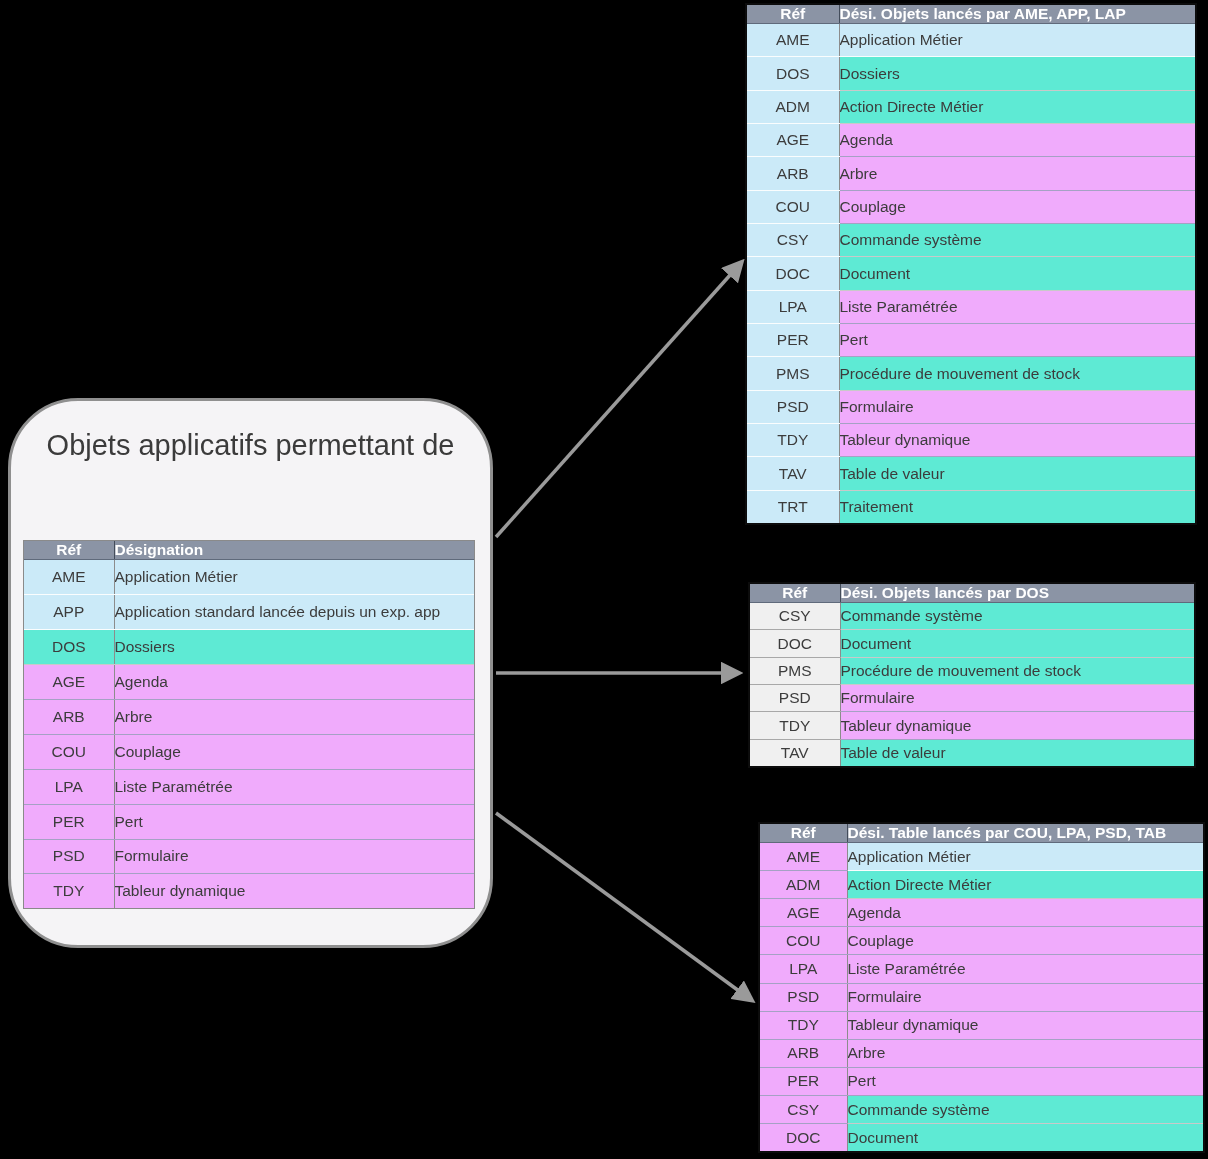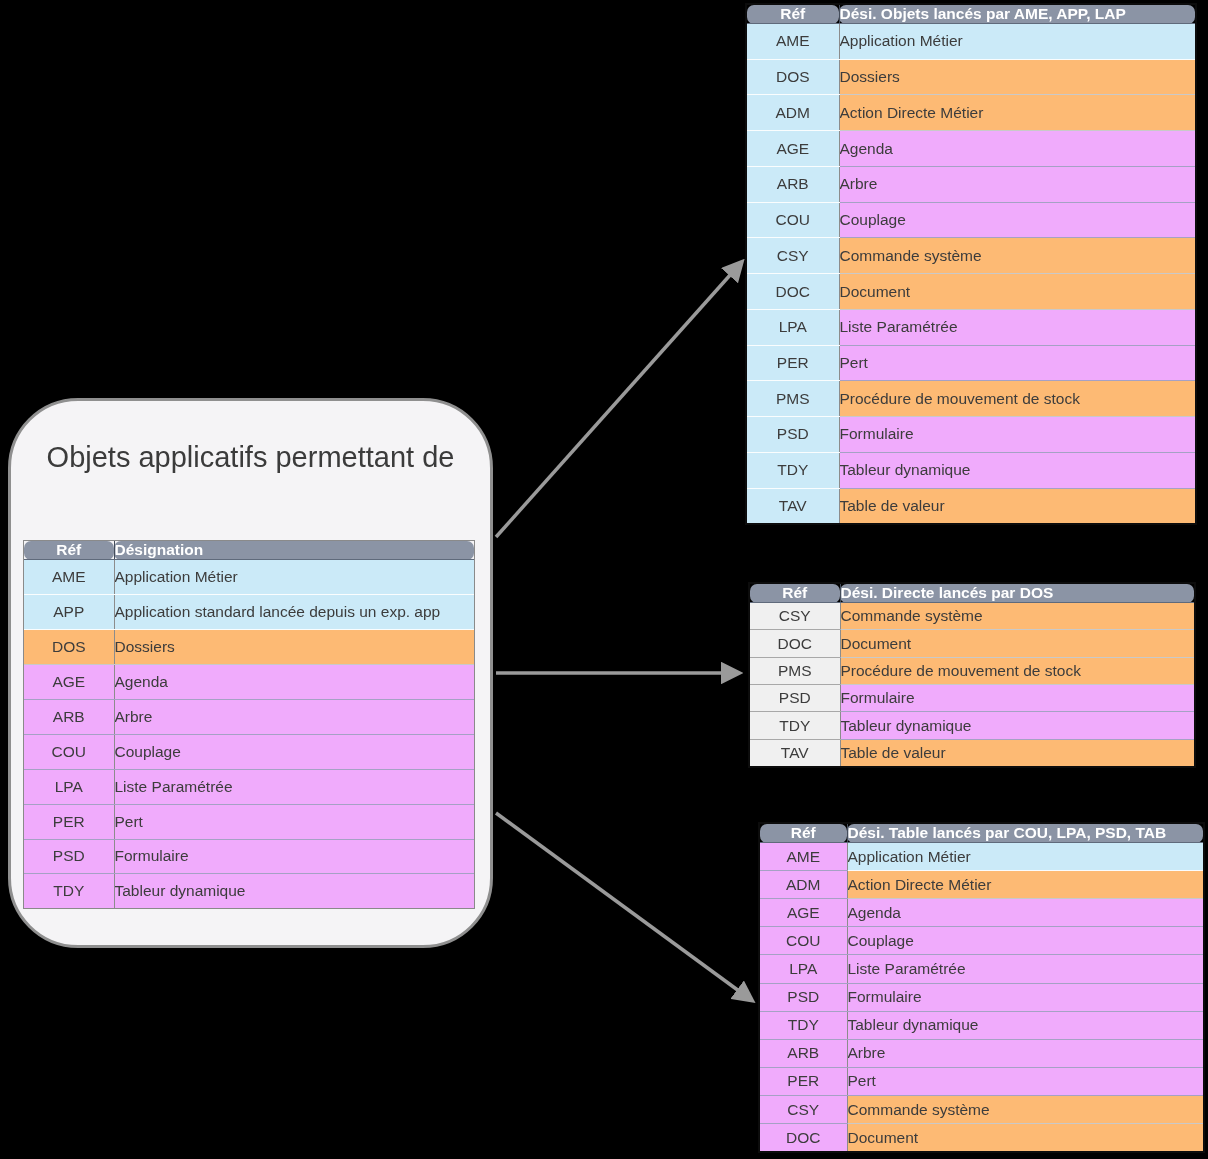--- a/index.html
+++ b/index.html
@@ -14,21 +14,21 @@
 
   
   .source-box{
     position:absolute;left:8px;top:398px;width:485px;height:550px;
     box-sizing:border-box;
     background:#f5f4f6;
     border:3px solid #8f8f8f;
     border-radius:70px;
   }
   .box-title{
-    margin-top:36px;
+    margin-top:24px;
     text-align:center;
     font-size:29px;
     line-height:41px;
     color:#3b3b3b;
     white-space:nowrap;
   }
 
   
   .tblc{position:absolute;box-sizing:border-box;}
   .t-source{left:23px;top:540px;width:452px;height:369px;border:1px solid #8a8a8a;}
@@ -42,26 +42,25 @@
     font-size:15.5px;color:#3c3c3c;
   }
   table.dtable th, table.dtable td{
     padding:0;vertical-align:middle;overflow:hidden;white-space:nowrap;
   }
   .cell-ref{text-align:center;}
   .cell-lab{text-align:left;padding-left:9px;border-left:1.5px solid #8c8c8c;}
   th.hcell{
     background:#8b94a5;color:#ffffff;font-weight:bold;
     border-bottom:1.5px solid #5f6a7b;
-    border-radius:7px;
   }
   th.hcell.cell-lab{border-left:1.5px solid #434c5a;margin-left:28px;}
   .bg-blue{background:#cbeaf8;border-bottom:1px solid #fafdfe;}
   .bg-lav{background:#f0abfc;border-bottom:1px solid #a5a1c4;}
-  .bg-white{background:#fdba74;border-bottom:1px solid #c9c9c9;}
+  .bg-white{background:#5eead4;border-bottom:1px solid #c9c9c9;}
   .bg-gray{background:#f0f0f0;border-bottom:1px solid #a8a8a8;}
   tbody tr:last-child td{border-bottom:none;}
 </style>
 </head>
 <body>
 
 <div class="canvas">
 
   <svg class="arrows" width="1208" height="1159">
     <defs>
@@ -199,34 +198,38 @@
             <td class="cell-lab bg-lav">Formulaire</td>
           </tr>
           <tr>
             <td class="cell-ref bg-blue">TDY</td>
             <td class="cell-lab bg-lav">Tableur dynamique</td>
           </tr>
           <tr>
             <td class="cell-ref bg-blue">TAV</td>
             <td class="cell-lab bg-white">Table de valeur</td>
           </tr>
+          <tr>
+            <td class="cell-ref bg-blue">TRT</td>
+            <td class="cell-lab bg-white">Traitement</td>
+          </tr>
         </tbody>
       </table>
     </div>
 
   <div class="tblc t-1">
       <table class="dtable">
         <colgroup>
           <col style="width: 90px;">
           <col>
         </colgroup>
         <thead>
           <tr>
             <th class="hcell cell-ref">Réf</th>
-            <th class="hcell cell-lab">Dési. Directe lancés par DOS</th>
+            <th class="hcell cell-lab">Dési. Objets lancés par DOS</th>
           </tr>
         </thead>
         <tbody>
           <tr>
             <td class="cell-ref bg-gray">CSY</td>
             <td class="cell-lab bg-white">Commande système</td>
           </tr>
           <tr>
             <td class="cell-ref bg-gray">DOC</td>
             <td class="cell-lab bg-white">Document</td>

